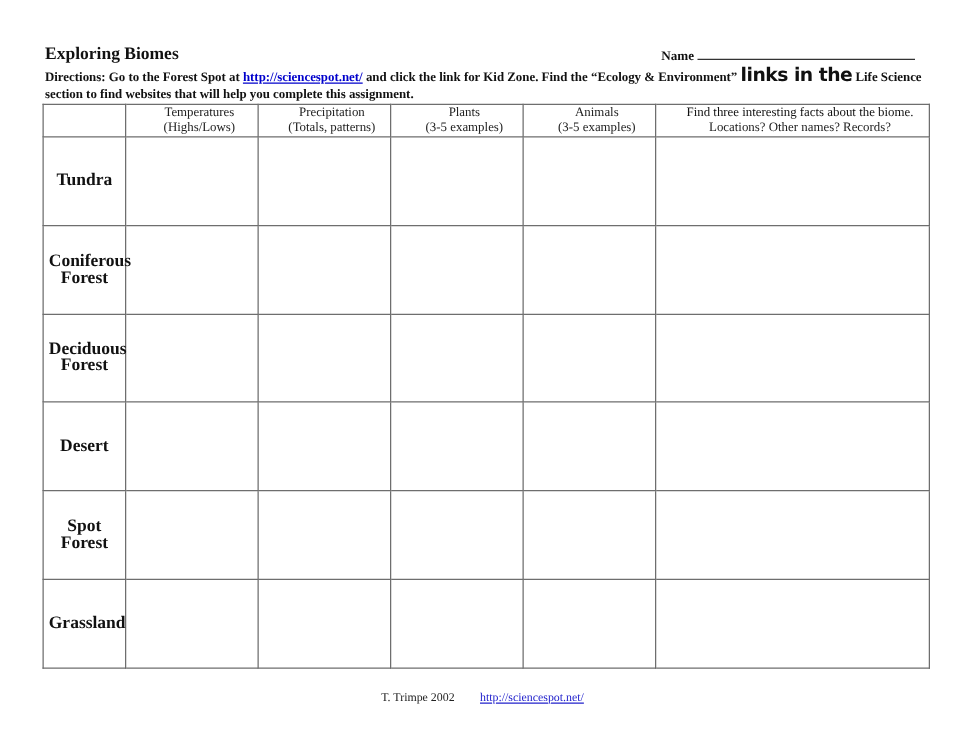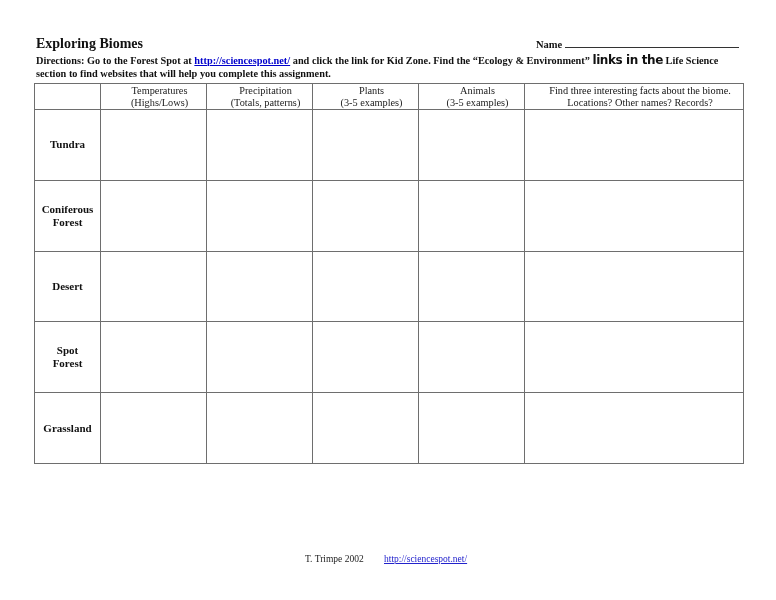--- a/index.html
+++ b/index.html
@@ -6,49 +6,49 @@
     body {
       width: 776px; height: 600px; position: relative; overflow: hidden;
       font-family: "Liberation Serif", "DejaVu Serif", serif; color: #111;
     }
     .title {
       position: absolute; left: 36px; top: 36px;
       font-size: 14px; font-weight: bold; text-align: center;
     }
     .name-line {
       position: absolute; left: 529px; top: 38px;
-      font-size: 10.5px; font-weight: bold; margin-left: 7px;
+      font-size: 10.5px; font-weight: bold;
     }
     .name-line .blank {
       display: inline-block; width: 174px; border-bottom: 1px solid #333;
       height: 9px; margin-left: 3px; vertical-align: baseline;
     }
     .directions {
       position: absolute; left: 36px; top: 54px; width: 710px;
       font-size: 10.3px; font-weight: bold; line-height: 12.5px;
     }
     .directions a { color: #0000cc; text-decoration: underline; }
-    .directions .heavy { font-family: "DejaVu Sans", sans-serif; font-size: 12px; letter-spacing: -0.4px; }
+    .directions .heavy { font-family: "DejaVu Sans", sans-serif; font-size: 15px; letter-spacing: -0.4px; }
     table.grid {
       position: absolute; left: 34px; top: 83px;
       border-collapse: collapse; table-layout: fixed;
       width: 709px;
     }
     table.grid td, table.grid th {
       border: 1.3px solid #6e6e6e; padding: 0;
       text-align: center; vertical-align: middle;
       font-weight: normal;
     }
     table.grid thead th {
       height: 25px; font-size: 10.3px; line-height: 12px; color: #222; padding-left: 12px;
     }
     table.grid thead th.bold-head .line1 { font-weight: normal; color: #111; }
     table.grid tbody td { height: 69.8px; }
     table.grid tbody td.biome {
-      font-weight: bold; font-size: 11px; line-height: 13px;
+      font-weight: bold; font-size: 14px; line-height: 13px;
       padding: 0 4px; color: #111;
     }
     .line { display: block; }
     .footer {
       position: absolute; top: 554px; left: 0; width: 776px;
       font-size: 9.5px; color: #222;
     }
     .footer .credit { position: absolute; left: 305px; }
     .footer a { position: absolute; left: 384px; color: #2222cc; text-decoration: underline; }
   </style>
@@ -114,20 +114,31 @@
           <span class="line">Forest</span>
         </td>
       <td></td>
       <td></td>
       <td></td>
       <td></td>
       <td></td>
     </tr>
     <tr>
       <td class="biome">
+          <span class="line">Deciduous</span>
+          <span class="line">Forest</span>
+        </td>
+      <td></td>
+      <td></td>
+      <td></td>
+      <td></td>
+      <td></td>
+    </tr>
+    <tr>
+      <td class="biome">
           <span class="line">Desert</span>
         </td>
       <td></td>
       <td></td>
       <td></td>
       <td></td>
       <td></td>
     </tr>
     <tr>
       <td class="biome">

